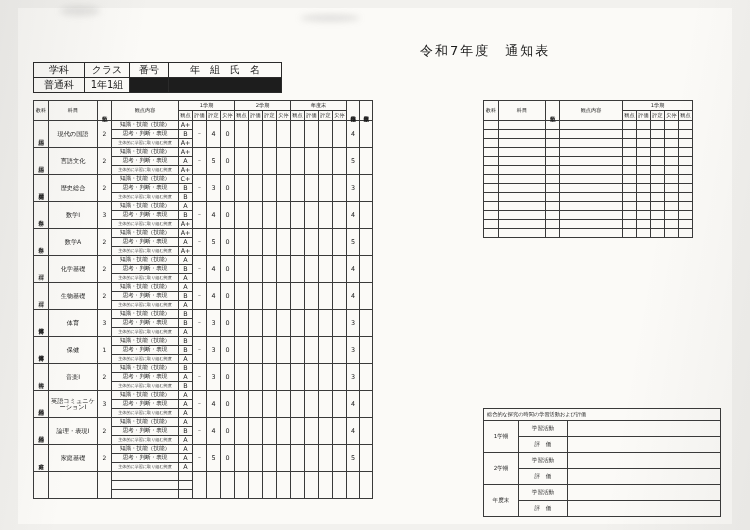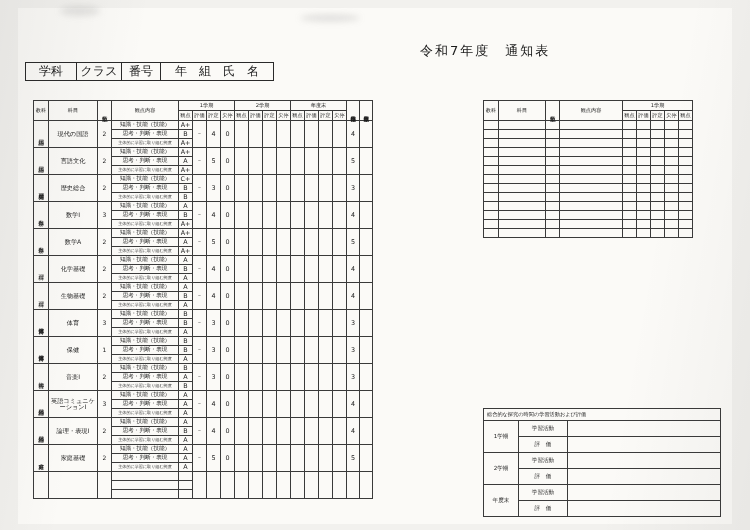--- a/index.html
+++ b/index.html
@@ -13,21 +13,21 @@
   }
   
   .scan-shade{position:absolute;inset:0;pointer-events:none;
     background:linear-gradient(100deg,rgba(0,0,0,0.05) 0%,rgba(0,0,0,0.0) 18%,rgba(0,0,0,0.0) 82%,rgba(0,0,0,0.04) 100%);}
   .paper{position:absolute;left:18px;top:8px;width:714px;height:516px;background:#fbfaf7;}
   .title{
     position:absolute;left:420px;top:42px;
     font-size:13px;letter-spacing:2px;white-space:nowrap;
   }
   
-  .hdr-tbl{position:absolute;left:25px;top:62px;border-collapse:collapse;font-size:12px;}
+  .hdr-tbl{position:absolute;left:33px;top:62px;border-collapse:collapse;font-size:10px;}
   .hdr-tbl td{border:1px solid #2a2a2a;height:11px;padding:0 2px;text-align:center;vertical-align:middle;}
   .blk{background:#1d1d1d;}
   
   .grid{position:absolute;border-collapse:collapse;font-size:5.4px;line-height:1.05;}
   .grid td,.grid th{border:1px solid #3a3a3a;padding:0;text-align:center;vertical-align:middle;font-weight:normal;}
   .left-grid{left:33px;top:100px;}
   .right-grid{left:483px;top:100px;}
   .vtxt{writing-mode:vertical-rl;text-orientation:upright;letter-spacing:0px;font-size:5.6px;}
   .subj{font-size:6.2px;text-align:left;padding-left:2px;}
   .kanten{font-size:5.6px;text-align:left;padding-left:2px;white-space:nowrap;}
@@ -53,20 +53,26 @@
 <div class="title">令和7年度　通知表</div>
 
 <table class="hdr-tbl">
   <tbody>
       <tr>
     <td style="width:46px">学科</td>
     <td style="width:40px">クラス</td>
     <td style="width:34px">番号</td>
     <td style="width:108px">年　組　氏　名</td>
   </tr>
+  <tr>
+    <td>普通科</td>
+    <td>1年1組</td>
+    <td class="blk"></td>
+    <td class="blk"></td>
+  </tr>
 </tbody>
   </table>
 
 <table class="grid left-grid" id="left-grid">
     <tbody>
       <tr class="hdr-row">
         <td rowspan="2" style="width:14px">教科</td>
         <td rowspan="2" style="width:48px">科目</td>
         <td rowspan="2" style="width:13px"><span class="vtxt">単位数</span></td>
         <td rowspan="2" style="width:66px">観点内容</td>

